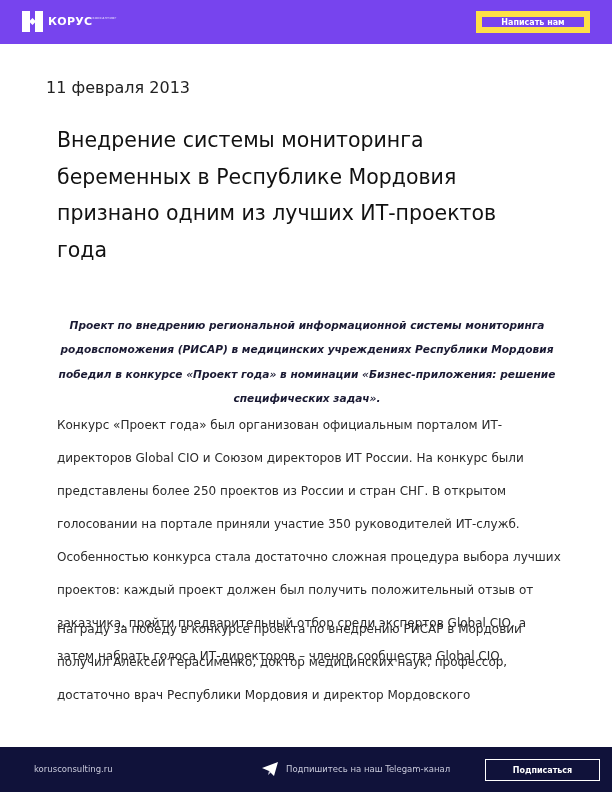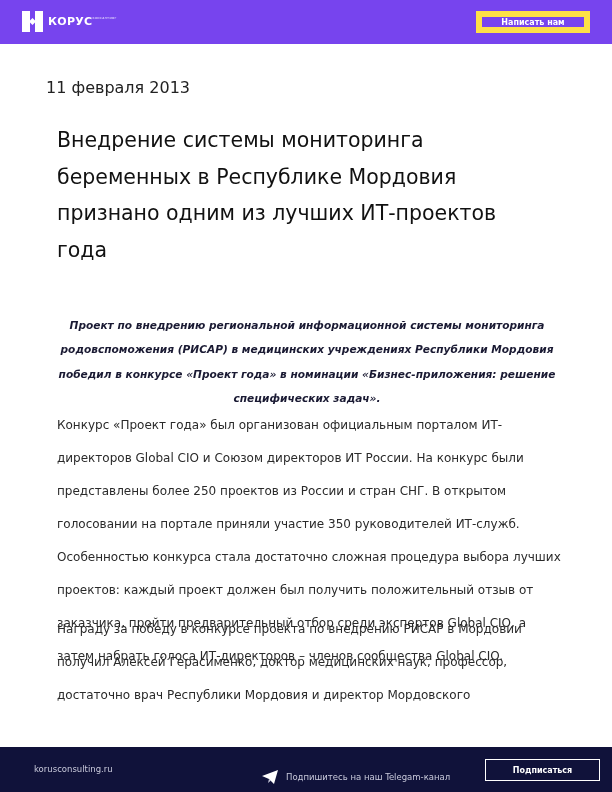--- a/index.html
+++ b/index.html
@@ -41,21 +41,21 @@
     font-size: 12px; line-height: 33px; color: #2a2a2a;
   }
   .p1 { top: 409px; }
   .p2 { top: 613px; }
 
   .footer {
     position: absolute; left: 0; top: 747px; width: 612px; height: 45px;
     background: #10123a;
   }
   .site { position: absolute; left: 22px; top: 17px; font-size: 8.5px; color: #c9cadb; margin-left: 12px; }
-  .tg { position: absolute; left: 262px; top: 15px; display: flex; align-items: center; margin-top: 8px; }
+  .tg { position: absolute; left: 262px; top: 15px; display: flex; align-items: center; }
   .tg-icon { width: 16px; height: 14px; }
   .tg-text { margin-left: 8px; font-size: 8.5px; color: #c9cadb; }
   .sub-btn {
     position: absolute; left: 475px; top: 12px; width: 115px; height: 22px;
     border: 1px solid #ffffff; color: #fff; font-size: 8px; font-weight: bold;
     display: flex; align-items: center; justify-content: center; margin-left: 10px;
   }
 </style>
 </head>
 <body>

